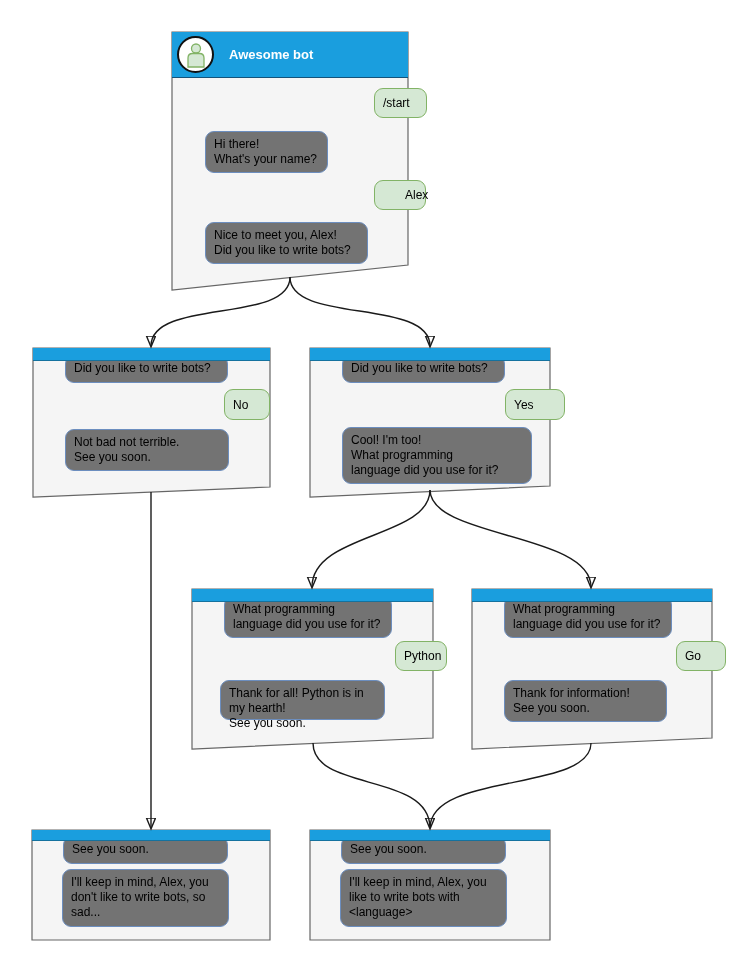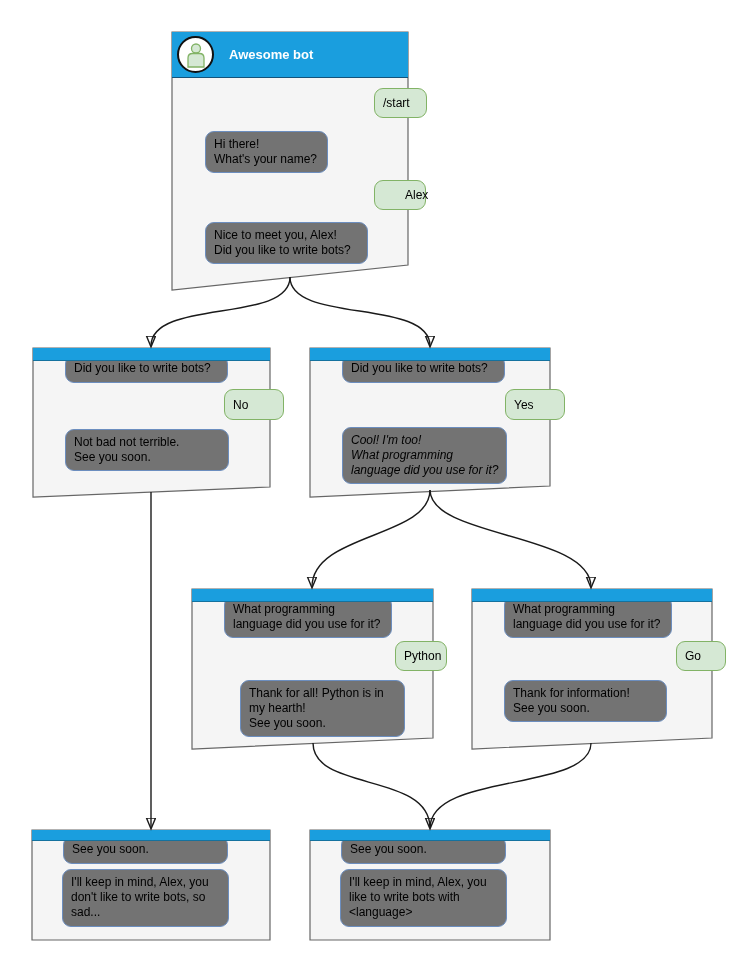--- a/index.html
+++ b/index.html
@@ -70,52 +70,52 @@
     <svg class="edge" width="236" height="258">
       <polygon points="0,0 236,0 236,233 0,258"></polygon>
     </svg>
   </div>
 
   <div class="window" style="left:33px; top:348px; width:237px; height:149px;">
     <svg class="shape" width="237" height="149">
       <polygon points="0,0 237,0 237,139 0,149"></polygon>
     </svg>
     <div class="bubble bot" style="left:8px; top:7px; width:163px; height:28px;">Did you like to write bots?</div>
-    <div class="bubble user" style="left:167px; top:41px; width:60px; height:31px; padding-top:8px;">No</div>
+    <div class="bubble user" style="left:167px; top:41px; width:46px; height:31px; padding-top:8px;">No</div>
     <div class="bubble bot" style="left:8px; top:81px; width:164px; height:42px;">Not bad not terrible.
 See you soon.</div>
     <div class="strip" style="height:13px;"></div>
     <svg class="edge" width="237" height="149">
       <polygon points="0,0 237,0 237,139 0,149"></polygon>
     </svg>
   </div>
 
   <div class="window" style="left:310px; top:348px; width:240px; height:149px;">
     <svg class="shape" width="240" height="149">
       <polygon points="0,0 240,0 240,138 0,149"></polygon>
     </svg>
     <div class="bubble bot" style="left:8px; top:7px; width:163px; height:28px;">Did you like to write bots?</div>
     <div class="bubble user" style="left:171px; top:41px; width:60px; height:31px; padding-top:8px;">Yes</div>
-    <div class="bubble bot" style="left:8px; top:79px; width:165px; height:57px;font-style:italic;">Cool! I'm too!
+    <div class="bubble bot" style="left:8px; top:79px; width:190px; height:57px;">Cool! I'm too!
 What programming
 language did you use for it?</div>
     <div class="strip" style="height:13px;"></div>
     <svg class="edge" width="240" height="149">
       <polygon points="0,0 240,0 240,138 0,149"></polygon>
     </svg>
   </div>
 
   <div class="window" style="left:192px; top:589px; width:241px; height:160px;">
     <svg class="shape" width="241" height="160">
       <polygon points="0,0 241,0 241,149 0,160"></polygon>
     </svg>
     <div class="bubble bot" style="left:8px; top:7px; width:168px; height:42px;">What programming
 language did you use for it?</div>
     <div class="bubble user" style="left:179px; top:52px; width:52px; height:30px; padding-top:7px;">Python</div>
-    <div class="bubble bot" style="left:24px; top:91px; width:165px; height:57px;">Thank for all! Python is in
+    <div class="bubble bot" style="left:4px; top:91px; width:165px; height:40px;">Thank for all! Python is in
 my hearth!
 See you soon.</div>
     <div class="strip" style="height:13px;"></div>
     <svg class="edge" width="241" height="160">
       <polygon points="0,0 241,0 241,149 0,160"></polygon>
     </svg>
   </div>
 
   <div class="window" style="left:472px; top:589px; width:240px; height:160px;">
     <svg class="shape" width="240" height="160">

